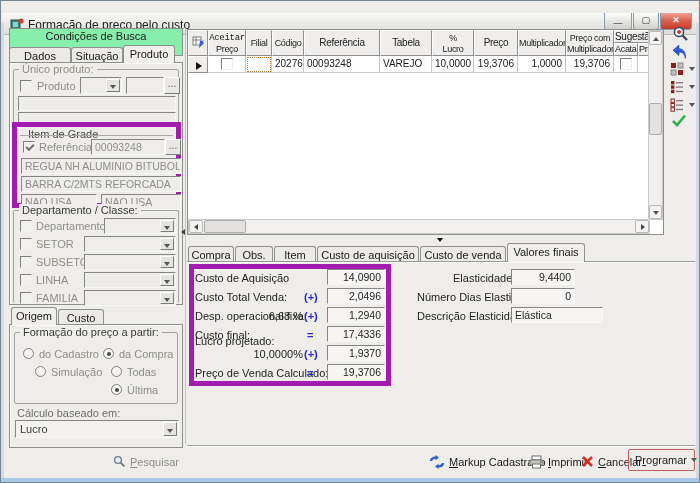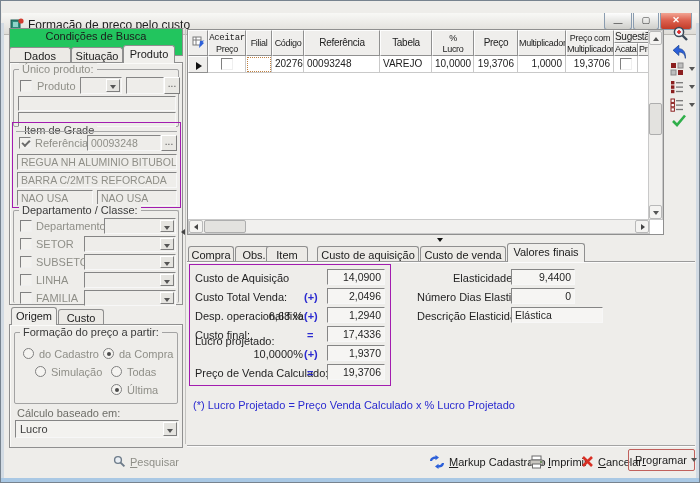--- a/index.html
+++ b/index.html
@@ -52,21 +52,21 @@
   
   .sb{position:absolute;background:#f1f0ee;border:1px solid #c9c9c9;}
   .sb-btn{position:absolute;background:#f4f3f1;border:1px solid #b9b9b9;border-radius:2px;}
   .sb-thumb{position:absolute;background:#e3e2df;border:1px solid #aeaeae;border-radius:2px;}
   
   .dlabel{position:absolute;font-size:11px;color:#1f1f1f;white-space:nowrap;}
   .dfactor{position:absolute;font-size:11px;color:#1f1f1f;text-align:right;white-space:nowrap;}
   .dop{position:absolute;font-size:11px;font-weight:bold;color:#2a2ad0;}
   .dbox{position:absolute;height:16px;border:1px solid;border-color:#858585 #f7f7f7 #f7f7f7 #858585;background:#f6f5f3;font-size:10.5px;line-height:14px;padding:0 3px;color:#1f1f1f;}
   .dbox.num{text-align:right;}
-  .redbox{position:absolute;border:1px solid #a21caf;}
+  .redbox{position:absolute;border:5px solid #a21caf;}
   .note{position:absolute;font-size:11px;color:#2a2ad0;white-space:nowrap;}
   
   .flatbtn{position:absolute;height:19px;display:flex;align-items:center;gap:4px;font-size:11px;color:#1b1b1b;background:transparent;border:none;padding:0;cursor:default;}
   .sep{position:absolute;border-top:1px solid #a3a3a3;border-bottom:1px solid #fbfbfb;height:0;}
   .vline{position:absolute;width:1px;background:#c4c3c0;}
 </style>
 </head>
 <body>
 
 <div class="win">
@@ -85,21 +85,21 @@
         <div class="glyph">▢</div>
       </div>
     <div class="winbtn btn-close" style="right:6px;width:32px;">
         <div class="glyph">✕</div>
       </div>
   </div>
   <div class="edge-l"></div>
   <div class="edge-r"></div>
   <div class="edge-b"></div>
 
-  <div style="position:absolute;left:8px;top:27px;width:174px;height:28px;border:1px solid #8f8f8f;text-align:center;line-height:15px;background:#22c55e;">
+  <div style="position:absolute;left:8px;top:27px;width:174px;height:28px;border:1px solid #8f8f8f;text-align:center;line-height:15px;background:#86efac;">
     <span>Condições de Busca</span>
   </div>
 
   <div class="tab" style="left:8px;top:46px;width:62px;height:16px;"><span>Dados sobre</span></div>
   <div class="tab" style="left:70px;top:46px;width:52px;height:16px;"><span>Situação</span></div>
   <div class="tab active" style="left:122px;top:44px;width:52px;height:18px;"><span>Produto</span></div>
 
   <div class="page" style="left:8px;top:61px;width:174px;height:243px;">
 
     <div class="fs" style="left:3px;top:6px;width:166px;height:58px;">
@@ -317,21 +317,21 @@
   </svg>
   <div class="tri-d" style="left:688px;top:102px;"></div>
   <svg style="position:absolute;left:670px;top:112px;" width="16" height="15" viewBox="0 0 16 15">
     <path d="M2 8 L6 12 L14 2.5" fill="none" stroke="#2faf4a" stroke-width="2.6"></path>
   </svg>
 
   <div class="tri-d" style="left:436px;top:237px;border-top-color:#111;"></div>
 
   <div class="tab" style="left:187px;top:245px;width:46px;height:16px;"><span>Compra</span></div>
   <div class="tab" style="left:234px;top:245px;width:38px;height:16px;"><span>Obs.</span></div>
-  <div class="tab" style="left:265px;top:245px;width:42px;height:16px;"><span>Item</span></div>
+  <div class="tab" style="left:273px;top:245px;width:42px;height:16px;"><span>Item</span></div>
   <div class="tab" style="left:316px;top:245px;width:102px;height:16px;"><span>Custo de aquisição</span></div>
   <div class="tab" style="left:419px;top:245px;width:86px;height:16px;"><span>Custo de venda</span></div>
   <div class="tab active" style="left:506px;top:242px;width:78px;height:19px;"><span>Valores finais</span></div>
   <div style="position:absolute;left:186px;top:260px;width:508px;height:178px;border-top:1px solid #9a9a9a;box-shadow:inset 0 1px 0 #fbfbfb;"></div>
 
   <div class="redbox" style="left:188px;top:263px;width:202px;height:122px;"></div>
 
   <span class="dlabel" style="left:194px;top:271px;">Custo de Aquisição</span>
   <span class="dfactor" style="left:246px;top:271px;width:56px;"></span>
   <span class="dop" style="left:306px;top:271px;"></span>
@@ -362,21 +362,20 @@
   <span class="dop" style="left:306px;top:366px;">=</span>
   <div class="dbox num" style="left:326px;top:363px;width:58px;">19,3706</div>
 
   <span class="dlabel" style="left:416px;top:271px;padding-left:36px;">Elasticidade</span>
   <div class="dbox num" style="left:510px;top:268px;width:64px;">9,4400</div>
   <span class="dlabel" style="left:416px;top:290px;">Número Dias Elasticidade</span>
   <div class="dbox num" style="left:510px;top:287px;width:64px;">0</div>
   <span class="dlabel" style="left:416px;top:309px;">Descrição Elasticidade</span>
   <div class="dbox" style="left:510px;top:306px;width:92px;">Elástica</div>
 
-  <span class="note" style="left:192px;top:398px;">(*) Lucro Projetado = Preço Venda Calculado x % Lucro Projetado</span>
 
   <div class="sep" style="left:186px;top:444px;width:508px;"></div>
 
   <button class="flatbtn" style="left:428px;top:451px;">
     <svg width="16" height="14" viewBox="0 0 16 14">
       <path d="M1 6 C1 3 3.5 1.4 6.5 1.4 L6.5 0 L10 2.6 L6.5 5.2 L6.5 3.8 C4.5 3.8 3.2 4.8 3.2 6 Z" fill="#2b5fd9"></path>
       <path d="M15 8 C15 11 12.5 12.6 9.5 12.6 L9.5 14 L6 11.4 L9.5 8.8 L9.5 10.2 C11.5 10.2 12.8 9.2 12.8 8 Z" fill="#2b5fd9"></path>
     </svg>
     <span><span class="u">M</span><span>arkup Cadastrado</span></span>
   </button>

